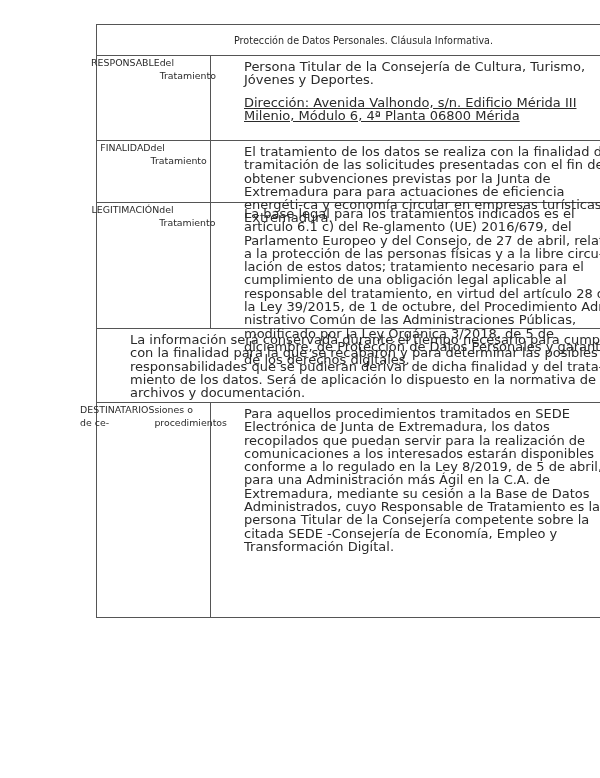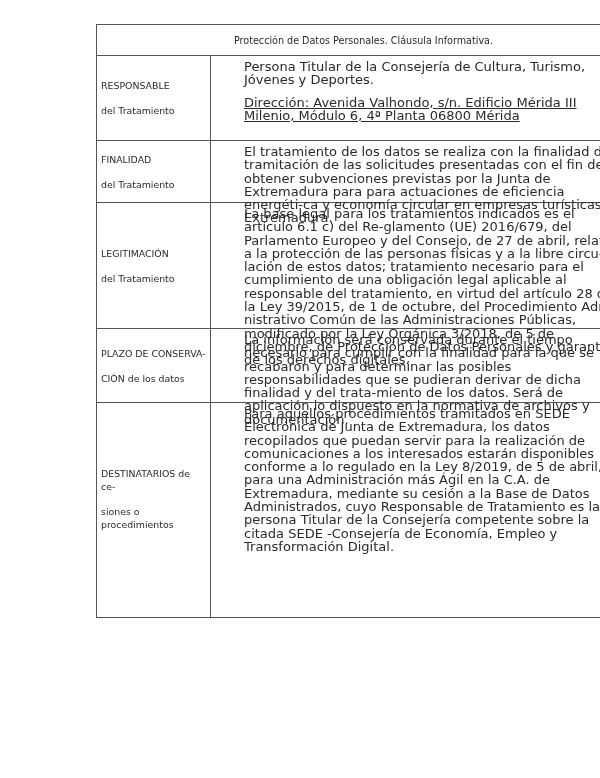--- a/index.html
+++ b/index.html
@@ -5,26 +5,26 @@
   html, body { margin: 0; padding: 0; background: #ffffff; }
   body { width: 600px; height: 778px; position: relative; overflow: hidden;
          font-family: "DejaVu Sans", sans-serif; color: #2a2a2a; }
   .tbl { position: absolute; left: 96px; top: 24px; width: 535px;
          border: 1px solid #555; box-sizing: border-box; }
   .hdr { height: 30px; display: flex; align-items: center; justify-content: center;
          font-size: 9.6px; border-bottom: 1px solid #555; }
   .row { display: flex; border-bottom: 1px solid #555; }
   .row:last-child { border-bottom: none; }
   .lab { width: 114px; flex: none; border-right: 1px solid #555; box-sizing: border-box;
-         padding: 0 4px; display: flex; flex-direction: column; justify-content: center;
-         font-size: 9.4px; line-height: 13px; gap: 12px; }
+         padding: 0 4px; display: flex; justify-content: center;
+         font-size: 9.4px; line-height: 13px; }
   .val { flex: 1; padding: 4px 4px 5px 5px; font-size: 13px; line-height: 13.3px; margin-left: 28px; }
   .val p { margin: 0; }
   .val p + p { margin-top: 9px; text-decoration: underline; }
-  .lab-dest { justify-content: flex-end; padding-bottom: 86px; }
+  .lab-dest { padding-bottom: 86px; }
 </style>
 </head>
 <body>
 
 <div class="tbl">
   <div class="hdr">Protección de Datos Personales. Cláusula Informativa.</div>
 
   <div class="row" style="height:84px;">
     <div class="lab">
       <span>RESPONSABLE</span>
@@ -50,24 +50,20 @@
     <div class="lab">
       <span>LEGITIMACIÓN</span>
       <span>del Tratamiento</span>
     </div>
     <div class="val">
       <p>La base legal para los tratamientos indicados es el artículo 6.1 c) del Re-glamento (UE) 2016/679, del Parlamento Europeo y del Consejo, de 27 de abril, relativo a la protección de las personas físicas y a la libre circu-lación de estos datos; tratamiento necesario para el cumplimiento de una obligación legal aplicable al responsable del tratamiento, en virtud del artículo 28 de la Ley 39/2015, de 1 de octubre, del Procedimiento Admi-nistrativo Común de las Administraciones Públicas, modificado por la Ley Orgánica 3/2018, de 5 de diciembre, de Protección de Datos Personales y garantía de los derechos digitales.</p>
     </div>
   </div>
 
   <div class="row" style="height:73px;">
-    <div class="lab">
-      <span>PLAZO DE CONSERVA-</span>
-      <span>CIÓN de los datos</span>
-    </div>
     <div class="val">
       <p>La información será conservada durante el tiempo necesario para cumplir con la finalidad para la que se recabaron y para determinar las posibles responsabilidades que se pudieran derivar de dicha finalidad y del trata-miento de los datos. Será de aplicación lo dispuesto en la normativa de archivos y documentación.</p>
     </div>
   </div>
 
   <div class="row" style="height:214px;">
     <div class="lab lab-dest">
       <span>DESTINATARIOS de ce-</span>
       <span>siones o procedimientos</span>
     </div>

